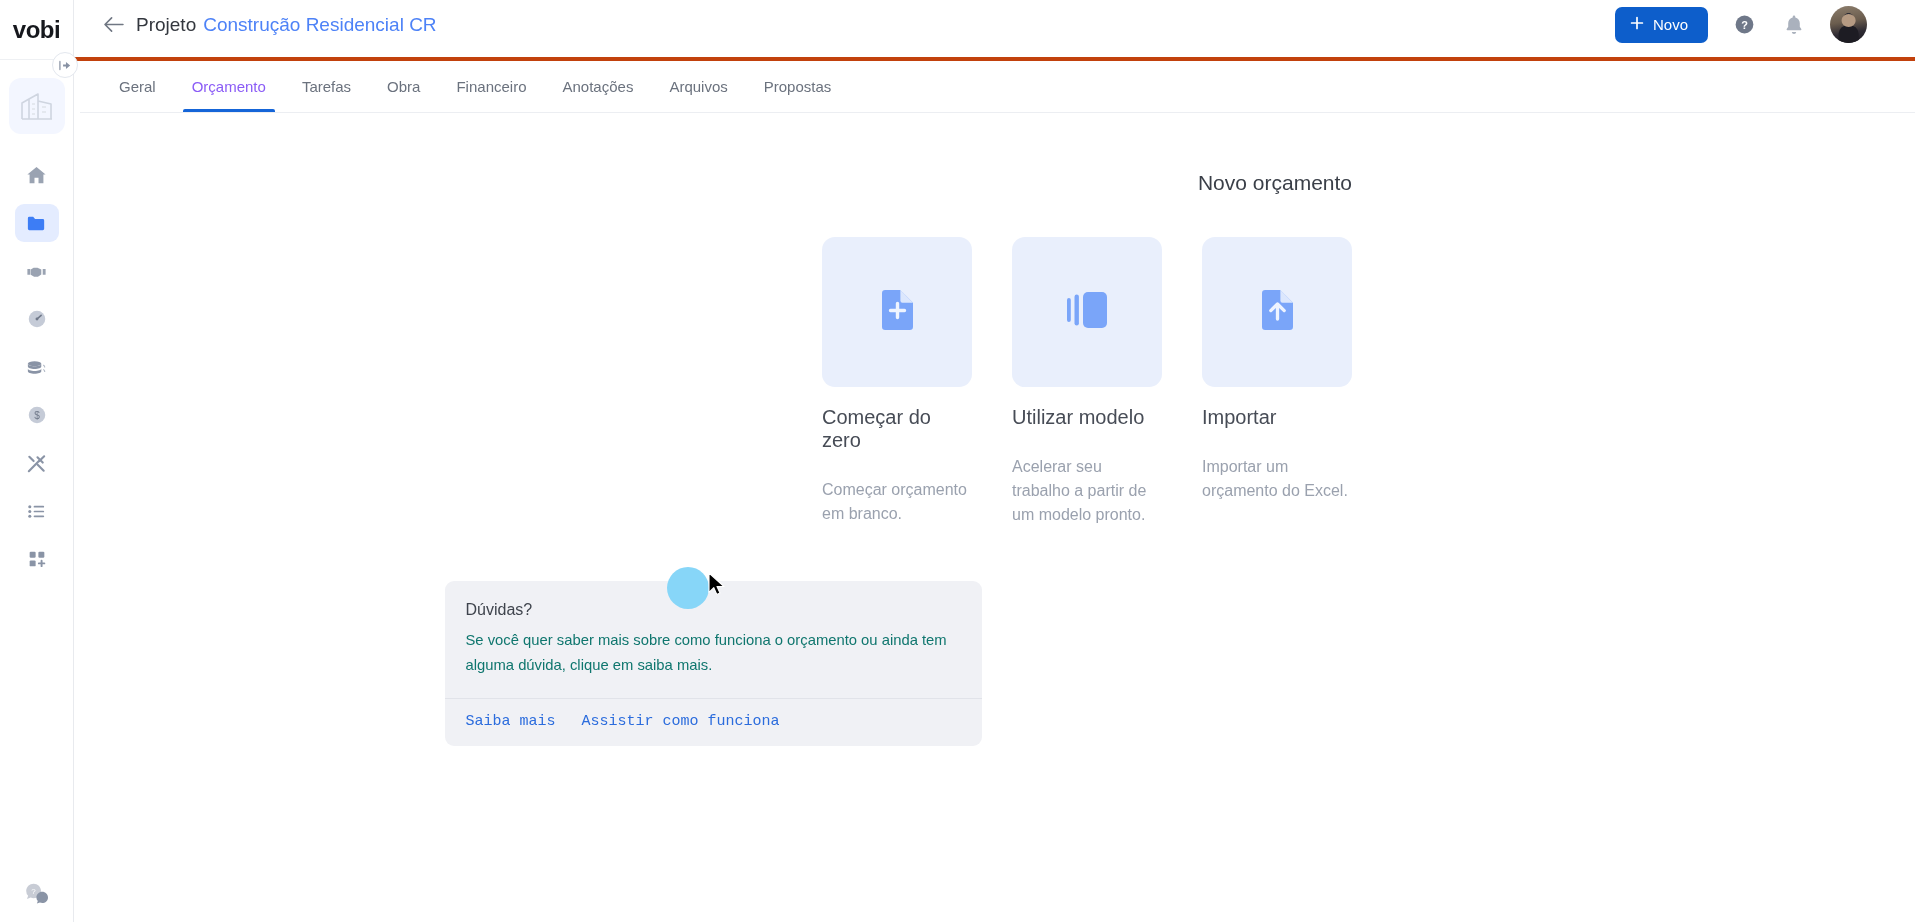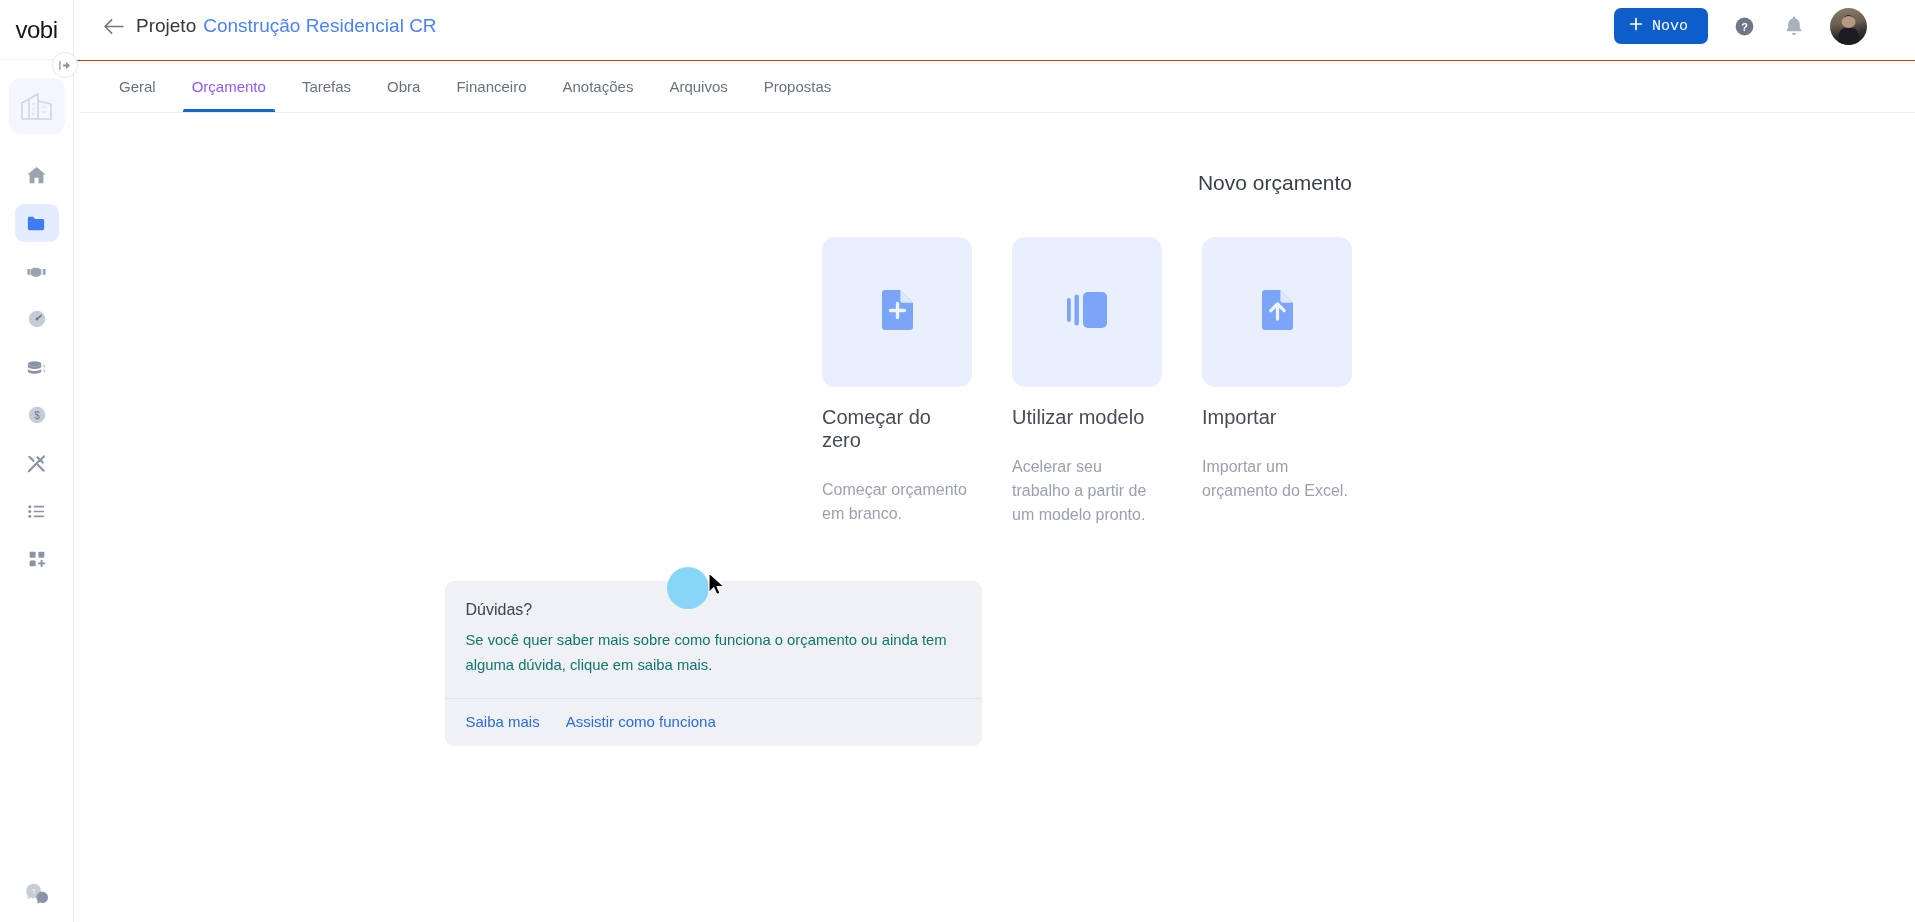--- a/index.html
+++ b/index.html
@@ -17,21 +17,21 @@
     position: absolute; left: 0; top: 0;
     width: 74px; height: 922px;
     background: #ffffff;
     border-right: 1px solid #e8eaee;
     display: flex; flex-direction: column; align-items: center;
     z-index: 5;
   }
   #rail-logo {
     height: 60px; width: 100%;
     display: flex; align-items: center; justify-content: center;
-    font-size: 24px; font-weight: 400; color: #16181d;
+    font-size: 24px; font-weight: 700; color: #16181d;
     letter-spacing: -0.5px;
     border-bottom: 1px solid #eef0f3;
   }
   #rail-project-tile {
     margin-top: 18px;
     width: 56px; height: 56px;
     border-radius: 12px;
     background: #f3f6ff;
     display: flex; align-items: center; justify-content: center;
   }
@@ -52,34 +52,34 @@
     width: 26px; height: 26px; border-radius: 50%;
     background: #ffffff; border: 1px solid #e3e7ee;
     display: flex; align-items: center; justify-content: center;
     cursor: pointer; z-index: 30;
   }
 
   
   #top-header {
     position: absolute; left: 74px; top: 0; right: 0; height: 61px;
     background: #ffffff;
-    border-bottom: 1px solid #c2410c;
+    border-bottom: 4px solid #c2410c;
     display: flex; align-items: center;
     padding: 0 48px 8px 26px;
     z-index: 4;
   }
   #back-arrow { width: 26px; height: 26px; display: flex; align-items: center; justify-content: center; cursor: pointer; margin-right: 10px; }
   #page-title-wrap { font-size: 19px; color: #33373e; display: flex; gap: 7px; align-items: baseline; }
   #project-name { color: #4d82f7; }
   #header-right { margin-left: auto; display: flex; align-items: center; gap: 22px; }
   #btn-novo {
     background: #0d5ecb; color: #fff;
     border: none; border-radius: 7px;
     height: 36px; padding: 0 20px 0 15px;
-    font-size: 15px; font-family: Liberation Mono, monospace;
+    font-size: 15px; font-family: Liberation Sans, sans-serif;
     display: flex; align-items: center; gap: 9px; cursor: pointer;
   }
   .hdr-icon-btn { width: 28px; height: 28px; display: flex; align-items: center; justify-content: center; cursor: pointer; }
   .avatar {
     width: 37px; height: 37px; border-radius: 50%;
     background:
       radial-gradient(circle at 50% 36%, #2b2b33 0 20%, rgba(43,43,51,0) 21%),
       linear-gradient(170deg, #8e7f6e 0%, #6b5d4e 42%, #2e2b33 70%, #1b1a20 100%);
     overflow: hidden; position: relative; flex: none;
   }
@@ -157,21 +157,21 @@
     overflow: hidden;
   }
   #duvidas-body { padding: 20px 21px 20px 21px; }
   #duvidas-title { font-size: 16px; color: #3f444d; margin-bottom: 9px; }
   #duvidas-text { font-size: 14.8px; line-height: 25px; color: #0f766e; }
   #duvidas-footer {
     border-top: 1px solid #e1e3e9;
     padding: 14px 21px 16px 21px;
     display: flex; gap: 26px;
   }
-  #duvidas-footer .link-blue { font-size: 15px; }
+  #duvidas-footer .link-blue { font-size: 15px; font-family: Liberation Mono, monospace; }
 
   
   #click-halo {
     position: absolute; left: 667px; top: 567px;
     width: 42px; height: 42px; border-radius: 50%;
     background: #87d6f8; z-index: 40; pointer-events: none;
   }
   #mouse-cursor { position: absolute; left: 708px; top: 572px; z-index: 41; pointer-events: none; }
 </style>
 </head>

